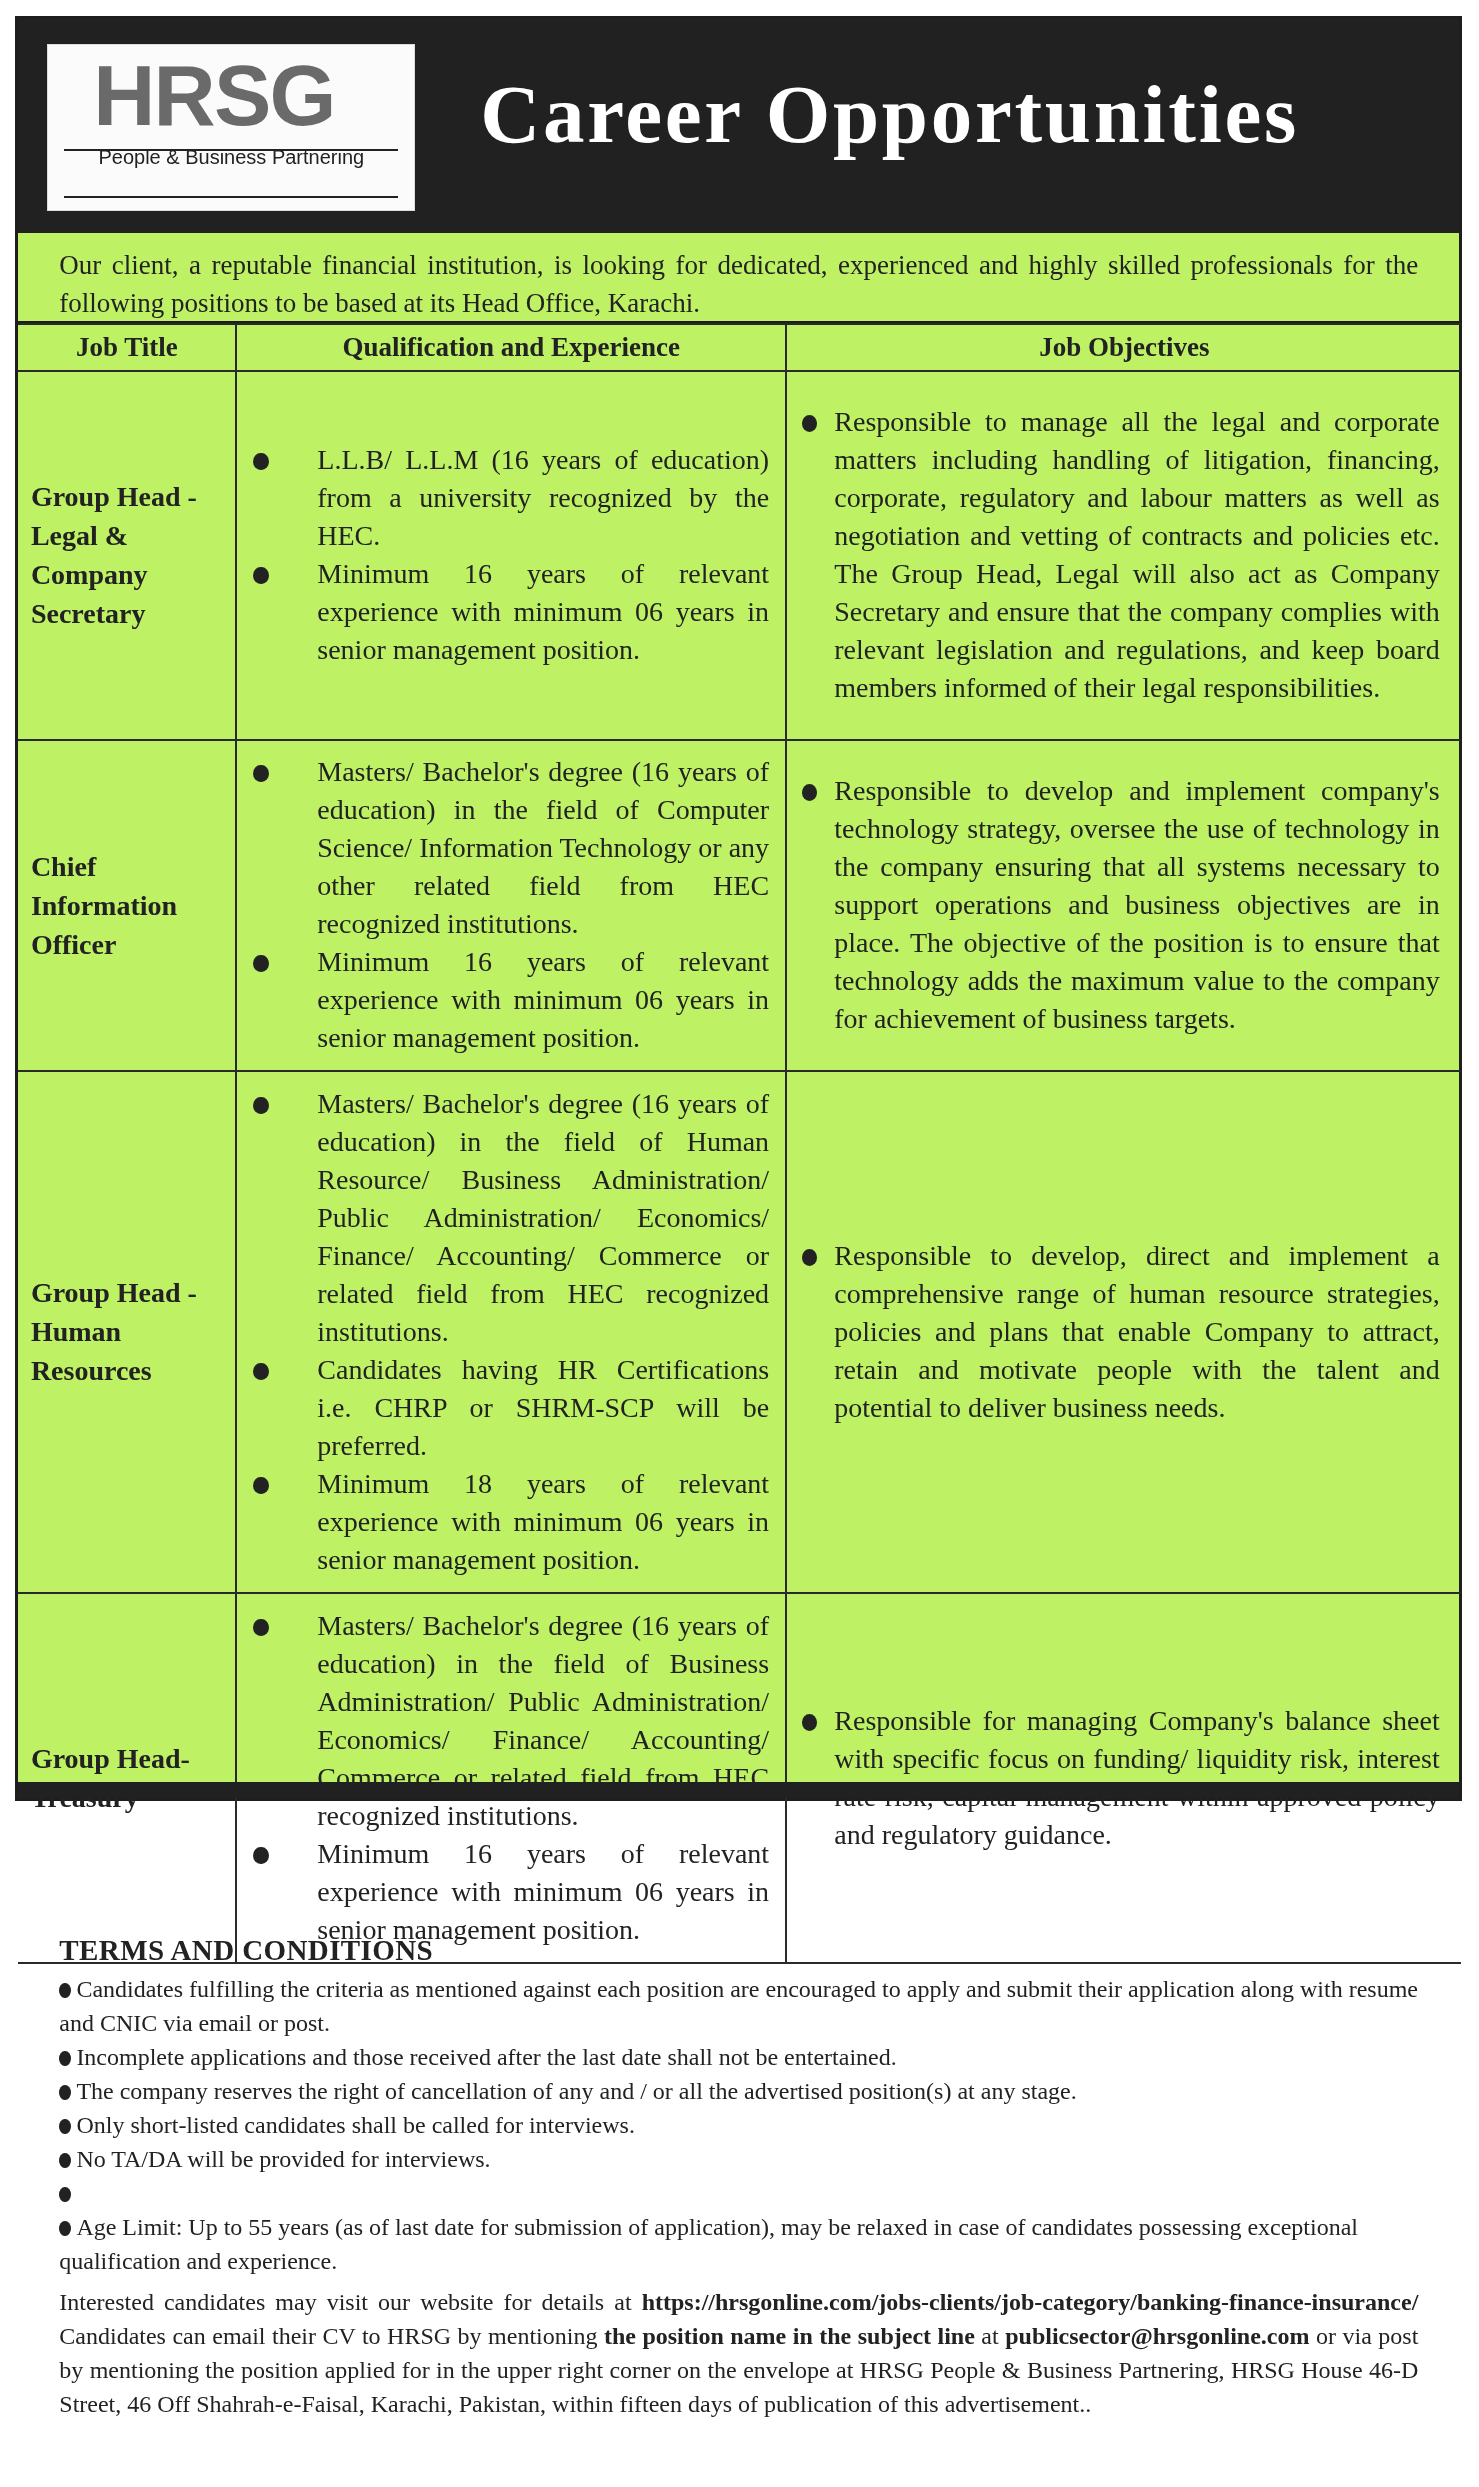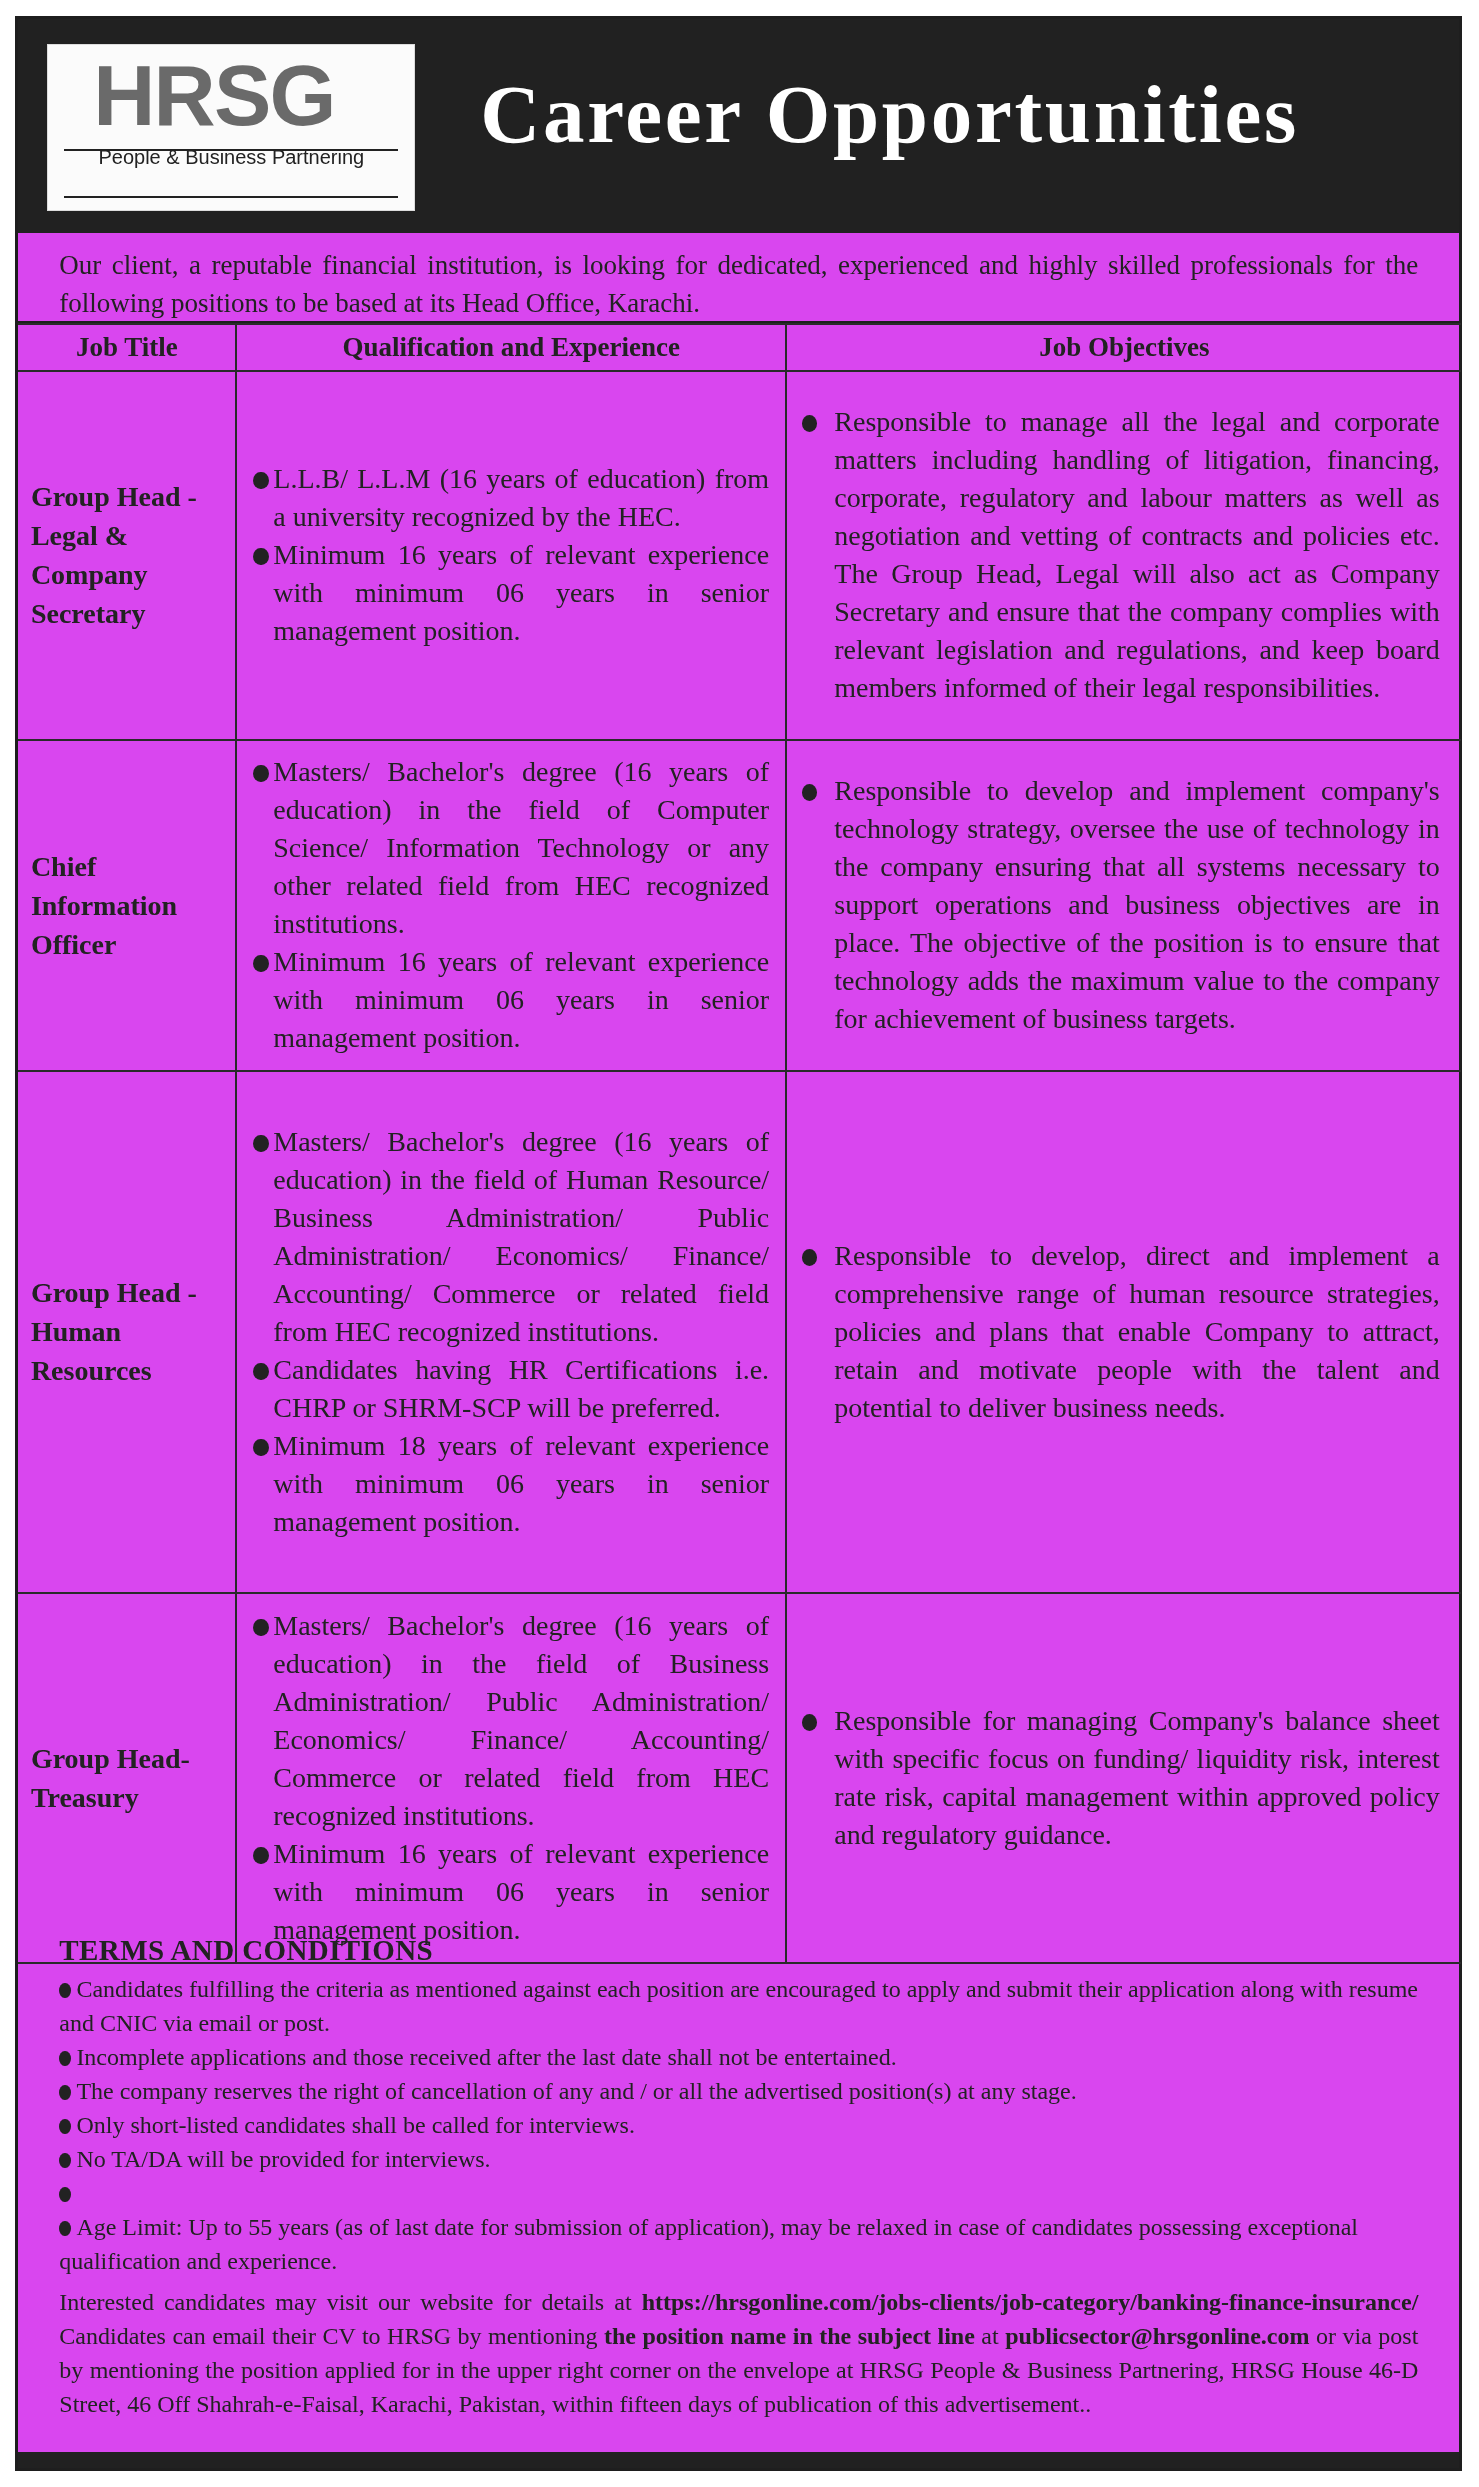--- a/index.html
+++ b/index.html
@@ -1,37 +1,37 @@
 <!DOCTYPE html>
 <html style="font-size:14.4px"><head>
 <meta charset="utf-8">
 <style>
   html, body { margin:0; padding:0; background:#ffffff; }
   body { width:1480px; height:2487px; position:relative; font-family:"Liberation Serif", serif; color:#222; }
-  .frame { position:absolute; left:15.3px; top:16px; width:1447px; height:2455px; border:3.6px solid #1e1e1e; box-sizing:border-box; background:#d946ef; }
+  .frame { position:absolute; left:15.3px; top:16px; width:1447px; height:1785px; border:3.6px solid #1e1e1e; box-sizing:border-box; background:#bef264; }
   .header { position:absolute; left:0; top:0; right:0; height:214px; background:#212121; }
   .logo { position:absolute; left:29px; top:25px; width:368px; height:167px; background:#fbfbfb; border:1.8px solid #ddd; box-sizing:border-box; }
   .logo-mark { position:absolute; left:45px; top:7.2px; font-family:"Liberation Sans", sans-serif; font-weight:bold; font-size:86px; letter-spacing:-1.8px; color:#6a6a6a; line-height:1; }
   .logo-line { position:absolute; left:16px; width:334px; height:1.8px; background:#222; }
   .logo-tag { position:absolute; left:16px; top:101px; width:334px; text-align:center; font-family:"Liberation Sans", sans-serif; font-size:20px; color:#222; }
   .title { position:absolute; left:462px; top:54px; font-family:"Liberation Serif", serif; font-weight:bold; font-size:83px; color:#ffffff; letter-spacing:2.7px; line-height:1; }
 
   .intro { position:absolute; left:0; right:0; top:214px; height:91px; border-bottom:3.6px solid #1e1e1e; box-sizing:border-box; padding:12.6px 41px 0 41px; font-size:27px; line-height:38px; text-align:justify; }
 
   table.jobs { position:absolute; left:0; top:304px; width:1439px; border-collapse:collapse; table-layout:fixed; }
   table.jobs th, table.jobs td { border:2.7px solid #2a2a2a; padding:0; vertical-align:middle; }
   table.jobs tr > :first-child { border-left:none; }
   table.jobs tr > :last-child { border-right:none; }
   table.jobs th { height:45px; font-weight:bold; font-size:27px; text-align:center; }
   .col1 { width:217px; }
   .col2 { width:548px; }
   .col3 { width:674px; }
   td.jt { font-weight:bold; font-size:28px; line-height:39px; padding-left:12.6px !important; }
   ul.bl { list-style:none; margin:0; padding:0 9px 0 0; }
-  ul.bl li { position:relative; padding-left:36px; font-size:28px; line-height:38px; text-align:justify; }
+  ul.bl li { position:relative; padding-left:80px; font-size:28px; line-height:38px; text-align:justify; }
   ul.bl li::before { content:""; position:absolute; left:16px; top:11.7px; width:15.3px; height:17px; border-radius:50%; background:#222; }
   td.q { padding:5.4px 7.2px 5.4px 0 !important; }
   td.o { padding:5.4px 12.6px 5.4px 0 !important; }
   td.o ul.bl li { padding-left:47px; }
   td.o ul.bl li::before { left:14.4px; }
   .r1 td { height:356px; } .r2 td { height:318px; } .r3 td { height:510px; } .r4 td { height:357px; }
 
   .terms { position:absolute; left:0; right:0; top:1904px; padding:0 41px; }
   .terms h2 { margin:10.8px 0 5.4px 0; font-size:29px; font-weight:bold; letter-spacing:0.4px; }
   .terms ul { list-style:none; margin:0; padding:0; }

